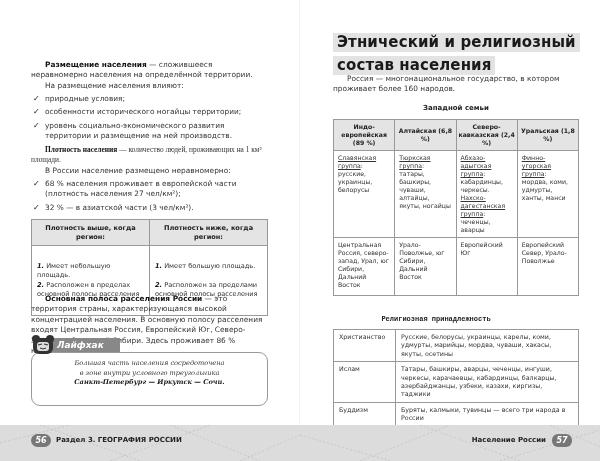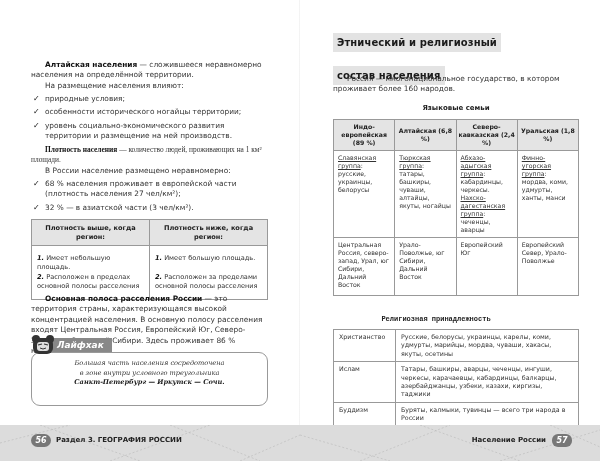--- a/index.html
+++ b/index.html
@@ -10,39 +10,39 @@
   .page { position: absolute; top: 0; width: 300px; height: 461px; background: #fff; }
   .page.left { left: 0; }
   .page.right { left: 300px; }
   .gutter { position: absolute; left: 299px; top: 0; width: 2px; height: 425px; background: linear-gradient(to right, #f1f1f1, #fafafa); }
 
   .title-block { position: absolute; }
   .title-line { display: inline-block; background: #e3e3e3; font-family: "DejaVu Sans", sans-serif; font-weight: bold; color: #1a1a1a; font-size: 13px; line-height: 17px; padding: 1px 4px; letter-spacing: 0.1px; }
 
   .left .title-block { left: 31px; top: 32px; }
   .right .title-block { left: 33px; top: 33px; }
-  .right .title-line { display: block; width: fit-content; margin-bottom: 14px; font-size: 10px; }
+  .right .title-line { display: block; width: fit-content; margin-bottom: 4px; font-size: 15px; }
 
   .txt { position: absolute; font-size: 7.4px; line-height: 10.4px; color: #333; }
   .txt b { color: #111; }
   .indent { text-indent: 14px; }
 
   .checks { position: absolute; font-size: 7.4px; line-height: 10.4px; color: #333; list-style: none; }
   .checks li { position: relative; padding-left: 14px; margin-bottom: 3px; }
   .checks li .chk { position: absolute; left: 2px; top: 0; font-weight: bold; color: #111; font-size: 8px; }
 
   table { border-collapse: collapse; }
   .dens-table { position: absolute; left: 31px; top: 219px; width: 237px; font-size: 6.6px; line-height: 8.6px; color: #333; }
   .dens-table th { background: #e4e4e4; font-weight: bold; color: #222; border: 1px solid #999; padding: 4px 4px; text-align: center; width: 50%; }
-  .dens-table td { border: 1px solid #999; padding: 8px 5px; vertical-align: top; margin-left: 40px; }
+  .dens-table td { border: 1px solid #999; padding: 16px 5px; vertical-align: top; margin-left: 40px; }
   .num { font-weight: bold; font-style: italic; color: #111; }
 
   .lifehack-head { position: absolute; left: 31px; top: 336px; height: 18px; display: flex; align-items: center; }
   .bear { width: 24px; height: 22px; position: relative; z-index: 2; }
-  .lh-label { background: #888; color: #fff; font-style: italic; font-weight: bold; font-size: 9px; padding: 2px 8px 2px 6px; margin-left: -4px; height: 15px; line-height: 11px; }
+  .lh-label { background: #888; color: #fff; font-style: italic; font-weight: bold; font-size: 9px; padding: 2px 16px 2px 6px; margin-left: -4px; height: 15px; line-height: 11px; }
   .lifehack-box { position: absolute; left: 31px; top: 352px; width: 237px; height: 54px; border: 1.5px solid #999; border-radius: 9px; padding: 6px 8px; text-align: center; font-family: "DejaVu Serif", serif; font-style: italic; font-size: 6.6px; line-height: 9.5px; color: #333; }
   .lifehack-box .strong { font-weight: bold; color: #222; }
 
   .footer { position: absolute; top: 425px; height: 36px; width: 300px; background: #dcdcdc; overflow: hidden; padding-left: 40px; }
   .footer svg { position: absolute; left: 0; top: 0; }
   .page-badge { position: absolute; top: 9px; width: 20px; height: 13px; background: #777; color: #fff; border-radius: 7px; font-style: italic; font-weight: bold; font-size: 8px; line-height: 13px; text-align: center; }
   .footer-label { position: absolute; top: 11px; font-size: 7px; font-weight: bold; color: #222; }
   .left .page-badge { left: 31px; }
   .left .footer-label { left: 56px; }
   .right .page-badge { left: 252px; border-radius: 6px; }
@@ -60,21 +60,21 @@
   .rel-table td.first { width: 62px; }
 </style>
 </head>
 <body>
 
 <div class="spread">
 
   <div class="page left">
 
     <p class="txt indent" style="left:31px; top:60px; width:237px;">
-      <b>Алтайская населения</b><span> — сложившееся неравномерно населения на определённой территории.</span>
+      <b>Размещение населения</b><span> — сложившееся неравномерно населения на определённой территории.</span>
     </p>
     <p class="txt" style="left:45px; top:81px; width:220px;">На размещение населения влияют:</p>
 
     <ul class="checks" style="left:31px; top:94px; width:237px;">
       <li><span class="chk">✓</span><span>природные условия;</span></li>
       <li><span class="chk">✓</span><span>особенности исторического ногайцы территории;</span></li>
       <li><span class="chk">✓</span><span>уровень социально-экономического развития территории и размещение на ней производств.</span></li>
     </ul>
 
     <p class="txt indent" style="left:31px; top:145px; width:237px;font-family:Liberation Serif, serif;">
@@ -145,21 +145,21 @@
   <div class="gutter"></div>
 
   <div class="page right">
     <div class="title-block">
       <span class="title-line">Этнический и религиозный</span>
       <span class="title-line">состав населения</span>
     </div>
 
     <p class="txt indent" style="left:33px; top:74px; width:237px;">Россия — многонациональное государство, в котором проживает более 160 народов.</p>
 
-    <div class="sub-title" style="left:33px; top:104px; width:246px;">Языковые семьи</div>
+    <div class="sub-title" style="left:33px; top:104px; width:246px;">Западной семьи</div>
   </div>
 
   <table class="lang-table">
     <tbody>
         <tr>
       <th>Индо-европейская (89 %)</th>
       <th>Алтайская (6,8 %)</th>
       <th>Северо-кавказская (2,4 %)</th>
       <th>Уральская (1,8 %)</th>
     </tr>

